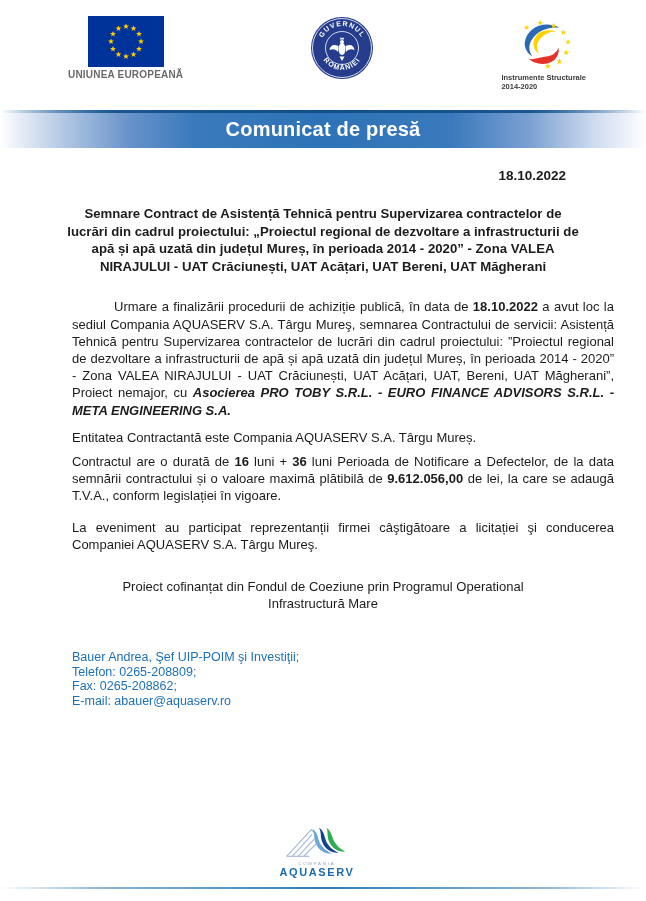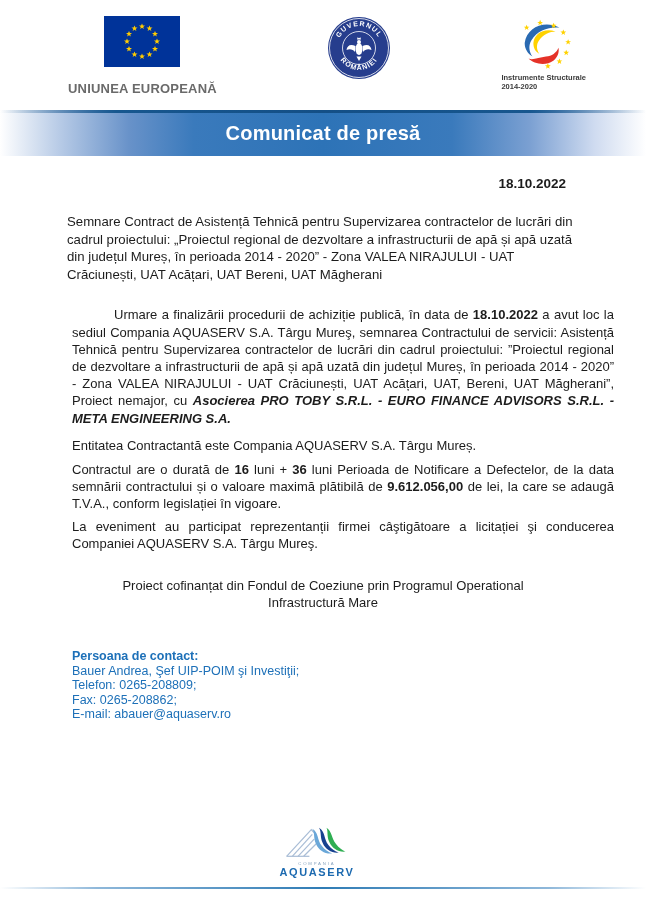--- a/index.html
+++ b/index.html
@@ -4,37 +4,37 @@
 <style>
   html,body{margin:0;padding:0;background:#ffffff;}
   .page{
     width:646px;height:901px;position:relative;overflow:hidden;background:#ffffff;
     font-family:"Liberation Sans","DejaVu Sans",sans-serif;color:#1c1c1c;
   }
   
   .header{display:flex;justify-content:space-between;align-items:flex-start;
     padding:16px 60px 0 68px;height:110px;box-sizing:border-box;}
   .logo-block{display:flex;flex-direction:column;align-items:center;}
-  .eu-label{font-size:13px;font-weight:bold;color:#6a6a6a;letter-spacing:0.2px;margin-top:14px;}
+  .eu-label{font-size:10px;font-weight:bold;color:#6a6a6a;letter-spacing:0.2px;margin-top:2px;}
   .is-text{font-size:7.5px;font-weight:bold;color:#3a3a3a;line-height:9px;text-align:left;margin-top:1px;}
   
-  .banner{position:relative;height:46px;display:flex;align-items:center;justify-content:center;
+  .banner{position:relative;height:38px;display:flex;align-items:center;justify-content:center;
     background:linear-gradient(90deg,#ffffff 0%,#b9cce7 9%,#6892c9 20%,#3a7abc 30%,#2d73b7 50%,#3a7abc 70%,#7ba0d2 82%,#cfdbf0 92%,#ffffff 100%);}
   .banner::before{content:"";position:absolute;top:0;left:0;right:0;height:3px;
     background:linear-gradient(90deg,rgba(23,87,143,0) 0%,#17578f 18%,#144f86 50%,#17578f 82%,rgba(23,87,143,0) 100%);}
   .banner-title{color:#ffffff;font-size:20px;font-weight:bold;letter-spacing:0.2px;}
   
   .date-row{margin-top:20px;padding-right:80px;text-align:right;font-size:13.5px;font-weight:bold;}
-  .doc-title{width:512px;margin:22px auto 12px;font-weight:normal;font-size:13.2px;line-height:17.6px;}
+  .doc-title{width:512px;margin:22px auto 12px;text-align:center;font-weight:bold;font-size:13.2px;line-height:17.6px;}
   .para{margin:0;padding:0 32px 0 72px;font-size:13px;line-height:17.2px;text-align:justify;}
   .p1{margin-top:23px;text-indent:42px;}
   .p1 .assoc{font-weight:bold;font-style:italic;}
   .p2{margin-top:10px;text-align:left;}
   .p3{margin-top:7px;}
-  .p4{margin-top:5px;}
+  .p4{margin-top:14px;}
   .p5{margin-top:25px;text-align:center;padding:0 90px;}
   
   .contact{margin-top:38px;padding-left:72px;font-size:12.5px;line-height:14.5px;color:#1d70b8;}
   .contact-heading{font-weight:bold;}
   
   .footer-logo{position:absolute;top:824px;left:0;right:12px;display:flex;flex-direction:column;align-items:center;}
   .aq-small{font-size:6px;letter-spacing:2.5px;color:#8aa5c0;transform:scale(0.72);margin-top:-1px;}
   .aq-name{font-size:11px;font-weight:bold;color:#1c6ab0;letter-spacing:1.6px;margin-top:-1px;}
   .bottom-rule{position:absolute;top:887px;left:0;right:0;height:2px;
     background:linear-gradient(90deg,#ffffff 0%,#8fb8da 15%,#2f7cb5 50%,#8fb8da 85%,#ffffff 100%);}
@@ -129,21 +129,20 @@
 
   <p class="para p2">Entitatea Contractantă este Compania AQUASERV S.A. Târgu Mureș.</p>
 
   <p class="para p3"><span>Contractul are o durată de </span><strong>16</strong><span>  luni + </span><strong>36</strong><span> luni Perioada de Notificare a Defectelor, de la data semnării contractului și o valoare maximă plătibilă de </span><strong>9.612.056,00</strong><span> de lei, la care se adaugă T.V.A., conform legislației în vigoare.</span></p>
 
   <p class="para p4">La eveniment au participat reprezentanții firmei câştigătoare a licitației şi conducerea Companiei AQUASERV S.A. Târgu Mureş.</p>
 
   <p class="para p5">Proiect cofinanțat din Fondul de Coeziune prin Programul Operational Infrastructură Mare</p>
 
   <div class="contact">
-    <div class="contact-heading">Persoana de contact:</div>
     <div>Bauer Andrea, Şef UIP-POIM şi Investiţii;</div>
     <div>Telefon: 0265-208809;</div>
     <div>Fax: 0265-208862;</div>
     <div>E-mail: abauer@aquaserv.ro</div>
   </div>
 
   <div class="footer-logo">
     <svg width="72" height="38" viewBox="0 0 72 40">
       <g stroke="#a9bdd6" stroke-width="1.3" fill="none">
         <path d="M4,34 L30,6 L35,11"></path>

